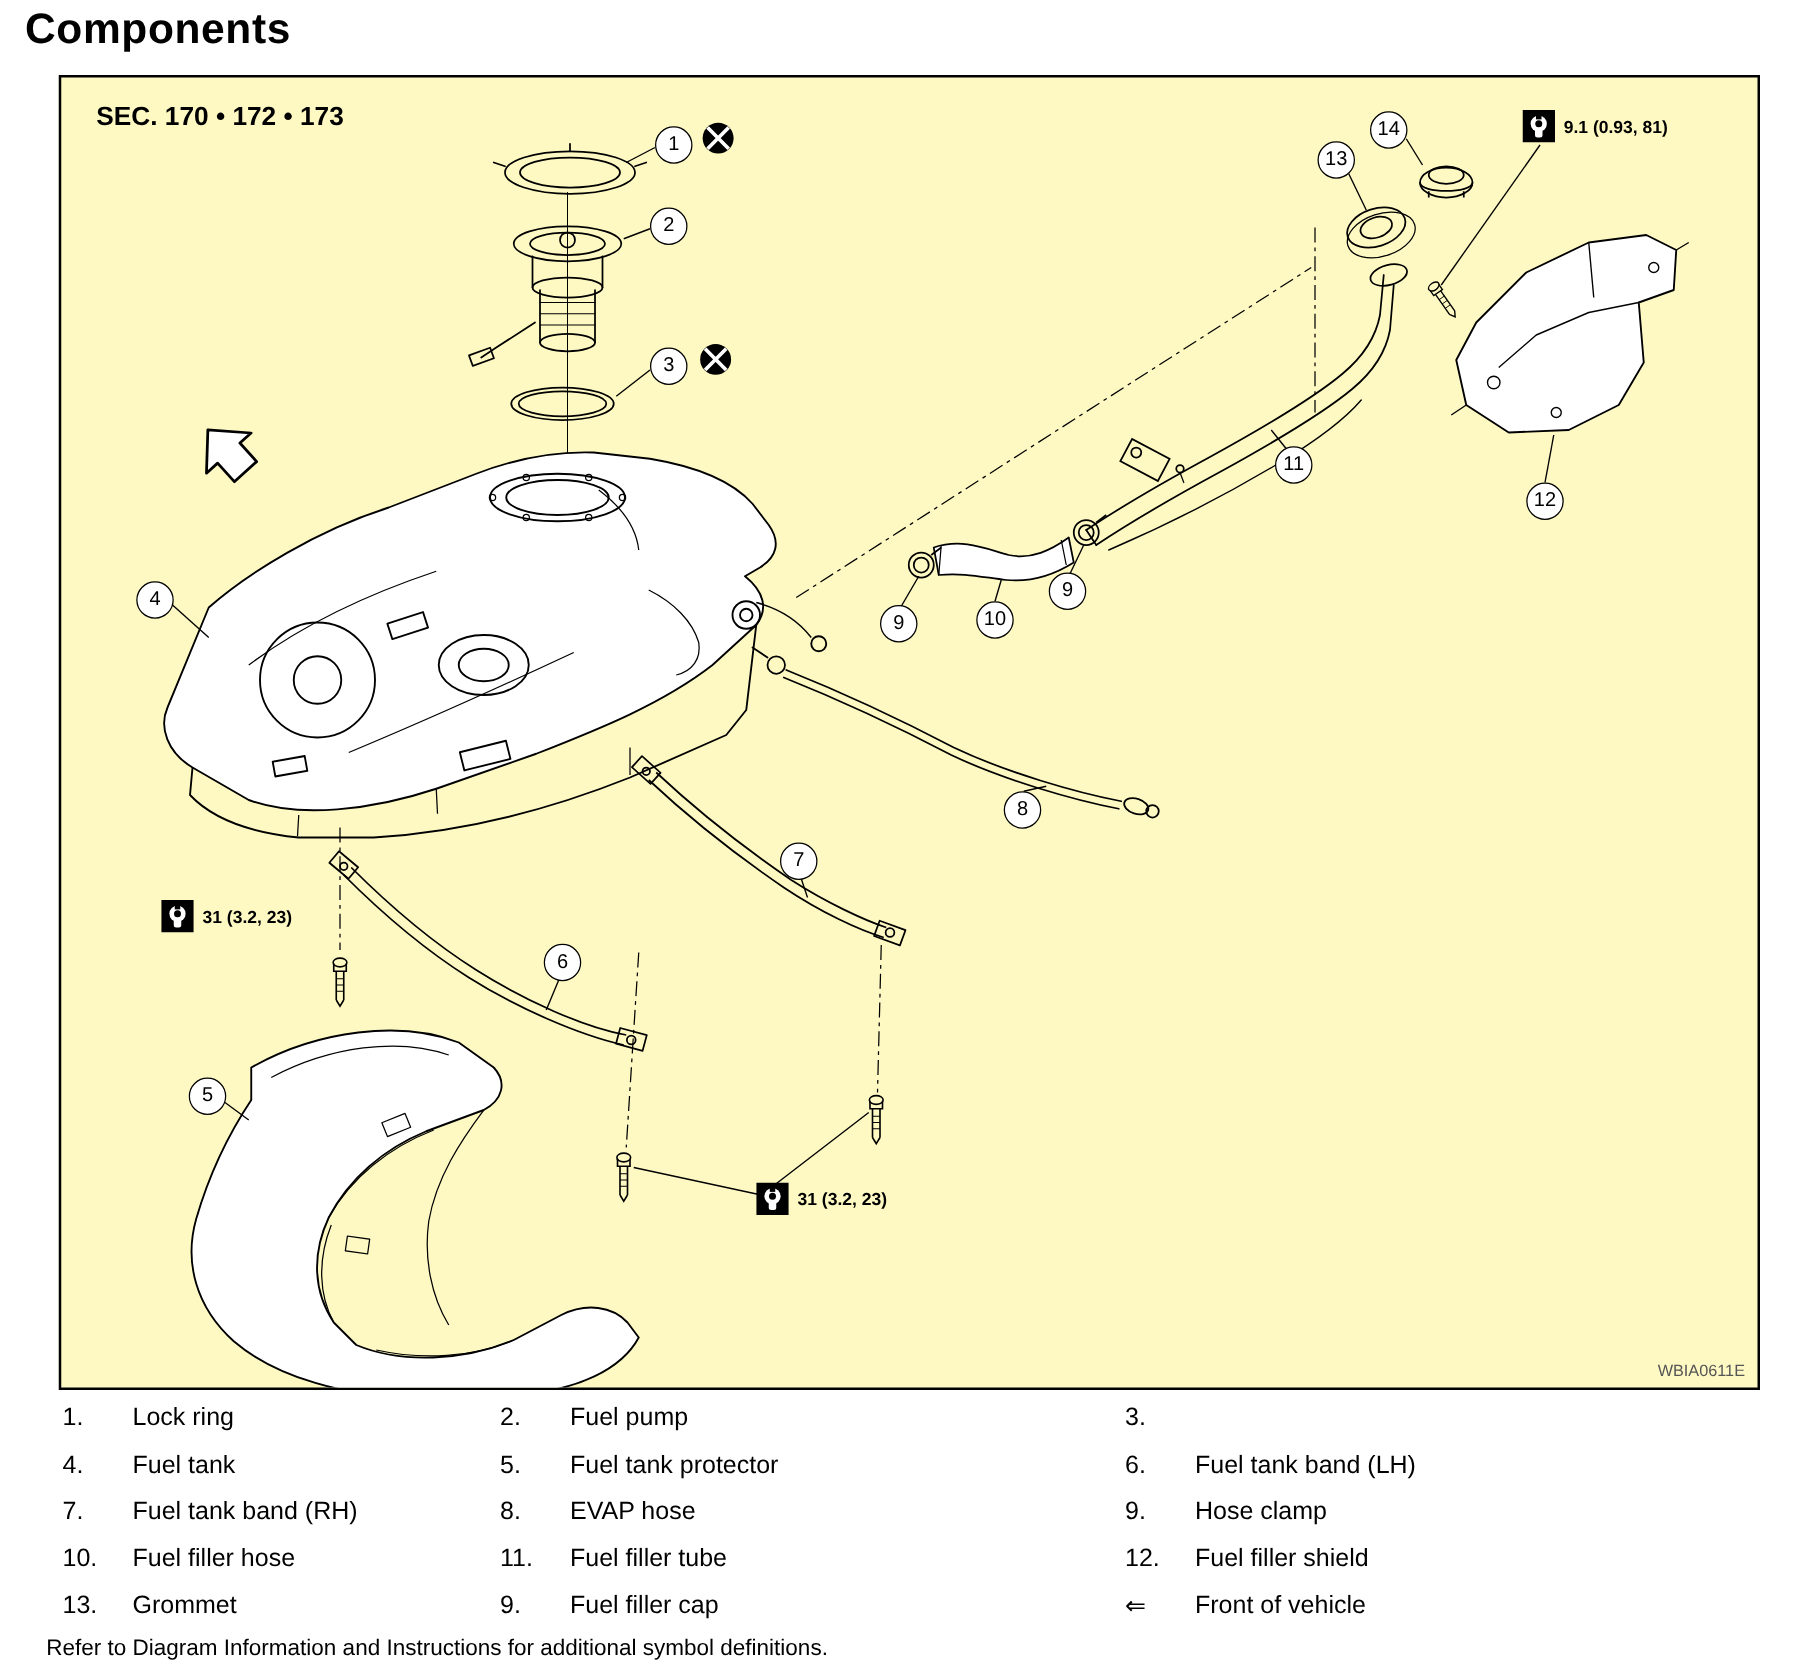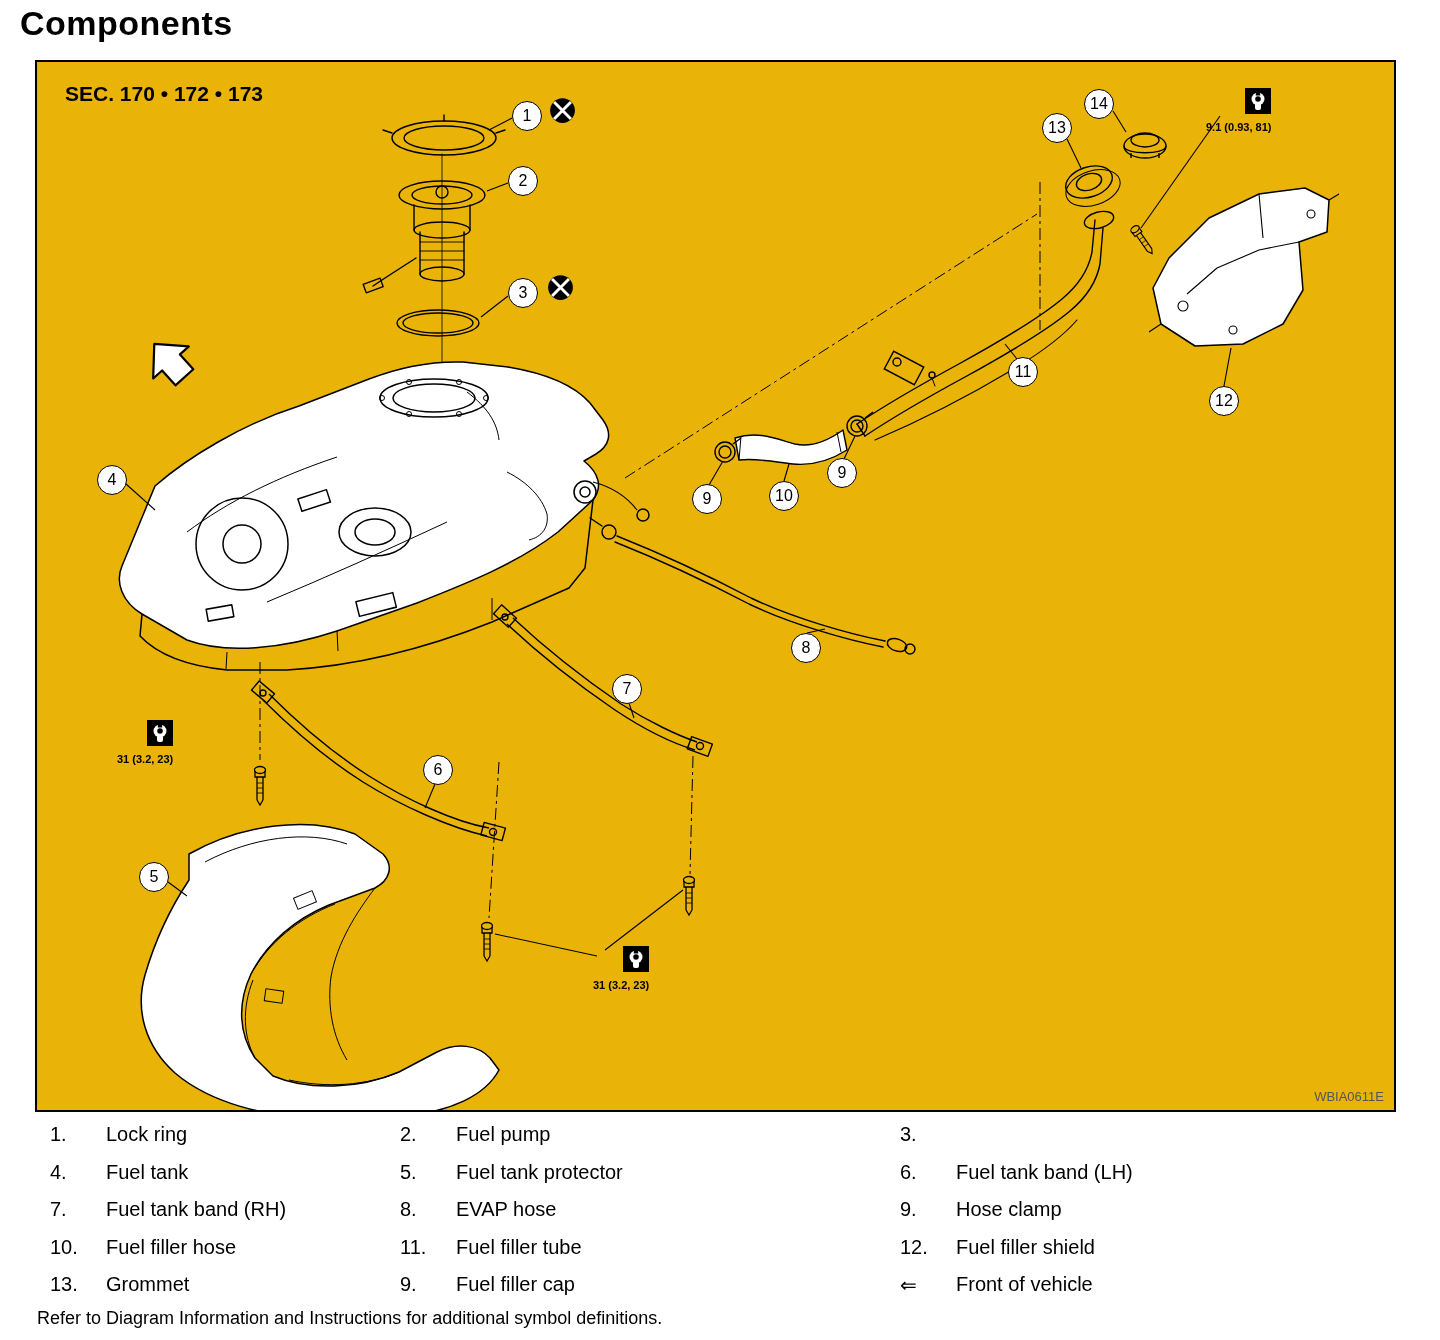--- a/index.html
+++ b/index.html
@@ -1,32 +1,32 @@
 <!DOCTYPE html>
 <html><head>
 <meta charset="utf-8">
 <style>
   html,body{margin:0;padding:0;background:#fff;}
   body{width:1440px;height:1340px;position:relative;font-family:"Liberation Sans",sans-serif;color:#000;overflow:hidden;}
 
   .page-title{position:absolute;left:20px;top:4px;font-size:34px;font-weight:bold;letter-spacing:.5px;}
 
-  .diagram-box{position:absolute;left:35px;top:60px;width:1357px;height:1048px;border:2.5px solid #000;background:#eab308;}
+  .diagram-box{position:absolute;left:47px;top:60px;width:1357px;height:1048px;border:2.5px solid #000;background:#fef9c3;}
   .diagram-svg{position:absolute;left:0;top:0;width:100%;height:100%;}
 
   .sec-label{position:absolute;left:28px;top:20px;font-size:21px;font-weight:bold;z-index:3;}
   .fig-code{position:absolute;right:10px;bottom:6px;font-size:13px;color:#555;z-index:3;}
 
   .callout{position:absolute;width:30px;height:30px;border:1.7px solid #000;border-radius:50%;background:#fff;
            display:flex;align-items:center;justify-content:center;font-size:16px;z-index:4;box-sizing:border-box;}
 
   .nr{position:absolute;width:27px;height:27px;z-index:4;}
   .nr svg{display:block;width:100%;height:100%;}
 
-  .torque{position:absolute;display:flex;align-items:flex-end;gap:7px;z-index:4;font-weight:bold;font-size:11px;flex-direction:column;}
+  .torque{position:absolute;display:flex;align-items:center;gap:7px;z-index:4;font-weight:bold;font-size:14px;}
   .torque-icon{width:26px;height:26px;display:block;}
   .torque-icon svg{display:block;width:100%;height:100%;}
 
   .legend{position:absolute;left:50px;top:1116px;width:1370px;display:grid;
           grid-template-columns:350px 500px 1fr;grid-auto-rows:37.5px;font-size:20px;}
   .lg-cell{display:flex;align-items:center;}
   .lg-num{width:56px;flex:0 0 56px;}
   .lg-label{flex:1;}
 
   .page-footer{position:absolute;left:37px;top:1308px;font-size:18px;}

